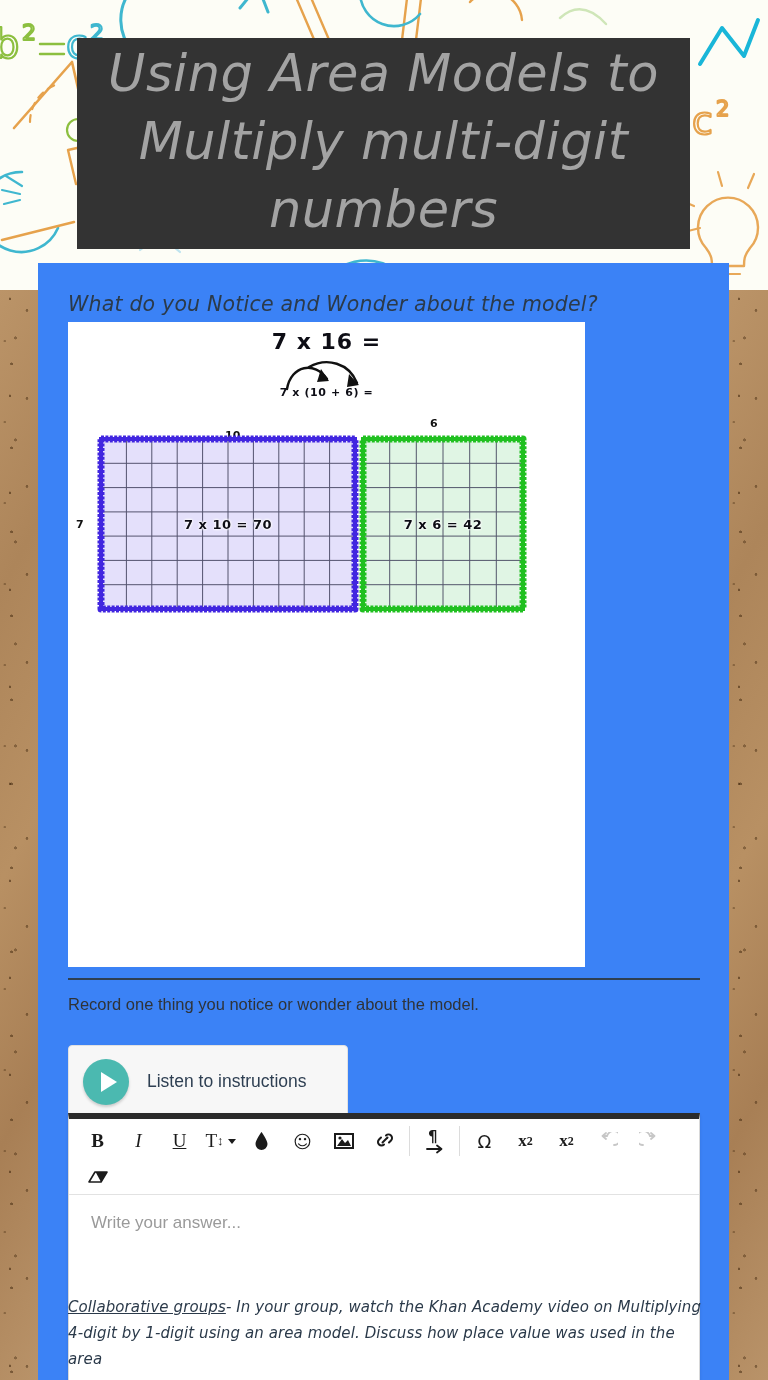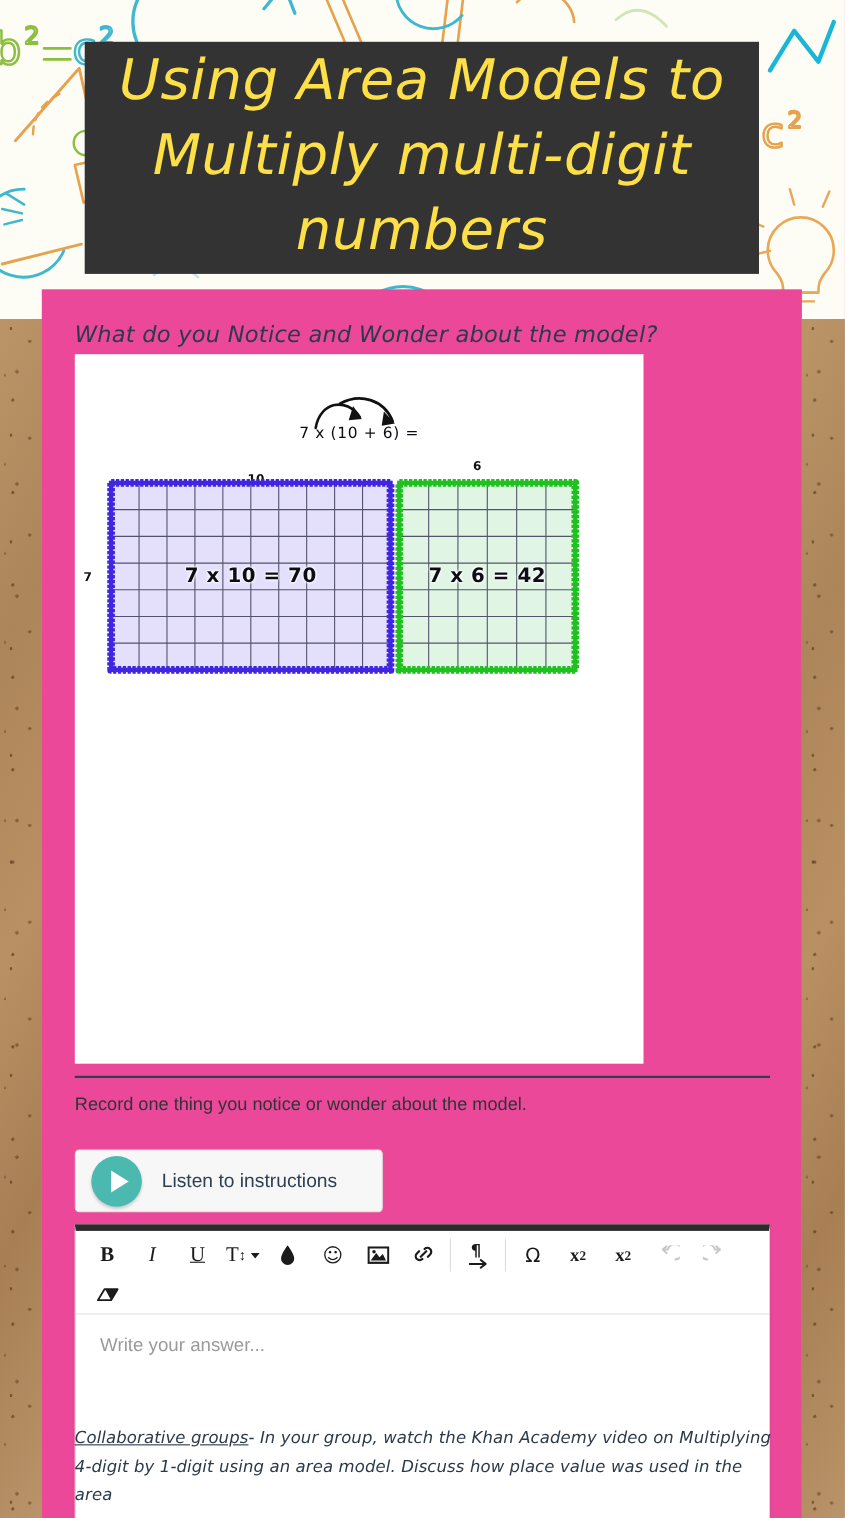--- a/index.html
+++ b/index.html
@@ -63,37 +63,37 @@
     left: 77px; top: 38px;
     width: 613px; height: 211px;
     background: #333333;
     display: flex;
     align-items: center;
     justify-content: center;
     box-sizing: border-box;
     padding: 6px 16px 10px;
   }
   .title-banner .title-text {
-    color: #fde047;
+    color: #a3a3a3;
     font-family: "DejaVu Sans", sans-serif;
     font-style: italic;
     font-weight: 400;
     font-size: 51px;
     line-height: 68px;
     text-align: center;
     letter-spacing: .5px;
   }
 
   
   .content-card {
     position: absolute;
     left: 38px; top: 263px;
     width: 691px;
     height: 1117px;
-    background: #ec4899;
+    background: #3b82f6;
     box-sizing: border-box;
     padding: 0;
   }
 
   .notice-heading {
     position: absolute;
     left: 30px; top: 29px;
     font-family: "DejaVu Sans", sans-serif;
     font-style: italic;
     font-size: 20.5px;
@@ -117,22 +117,22 @@
     font-weight: bold;
     font-size: 22px;
     color: #0d0d15;
     letter-spacing: 1px;
   }
   .eq-sub {
     position: absolute;
     top: 64px; left: 0; width: 100%;
     text-align: center;
     font-family: "DejaVu Sans", sans-serif;
-    font-weight: normal;
-    font-size: 14px;
+    font-weight: bold;
+    font-size: 11px;
     color: #0d0d15;
     letter-spacing: .6px;
   }
   .arrow-svg { position: absolute; top: 35px; left: 50%; transform: translateX(-50%); }
 
   
   .area-model { position: absolute; left: 0; top: 95px; width: 100%; height: 215px; }
   .am-label {
     position: absolute;
     font-family: "DejaVu Sans", sans-serif;
@@ -145,21 +145,21 @@
     box-sizing: border-box;
   }
   .grid-caption {
     position: absolute;
     left: 0; width: 100%;
     top: 50%;
     transform: translateY(-50%);
     text-align: center;
     font-family: "DejaVu Sans", sans-serif;
     font-weight: bold;
-    font-size: 18px;
+    font-size: 13px;
     color: #0d0d15;
     letter-spacing: .5px;
     z-index: 4;
     text-shadow: 0 0 3px #fff, 0 0 3px #fff, 0 0 2px #fff;
   }
   .eq-bottom {
     position: absolute;
     top: 355px; left: 0; width: 100%;
     text-align: center;
     font-family: "DejaVu Sans", sans-serif;
@@ -183,21 +183,21 @@
     font-family: "Liberation Sans", sans-serif;
     font-size: 16.5px;
     color: #2f3338;
     text-align: center;
   }
 
   
   .listen-btn {
     position: absolute;
     left: 30px; top: 782px;
-    width: 280px; height: 57px;
+    width: 280px; height: 73px;
     background: #f7f7f7;
     border: 1px solid #e1e1e1;
     border-radius: 4px;
     box-sizing: border-box;
     display: flex;
     align-items: center;
     cursor: pointer;
   }
   .play-circle {
     width: 46px; height: 46px;
@@ -350,20 +350,21 @@
   <div class="title-banner">
     <div class="title-text">Using Area Models to Multiply multi-digit numbers</div>
   </div>
 
   <div class="content-card">
 
     <div class="notice-heading">What do you Notice and Wonder about the model?</div>
 
     <div class="model-panel">
 
+      <div class="eq-top">7 x 16 =</div>
 
       <svg class="arrow-svg" width="96" height="36" viewBox="0 0 96 36">
         <path d="M8 32 C12 8, 36 4, 48 22" fill="none" stroke="#111" stroke-width="2.4" stroke-linecap="round"></path>
         <path d="M42 12 L50 24 L38 25 Z" fill="#111"></path>
         <path d="M30 10 C48 0, 70 6, 78 26" fill="none" stroke="#111" stroke-width="2.4" stroke-linecap="round"></path>
         <path d="M70 17 L80 28 L68 30 Z" fill="#111"></path>
       </svg>
 
       <div class="eq-sub">7 x (10 + 6) =</div>
 

